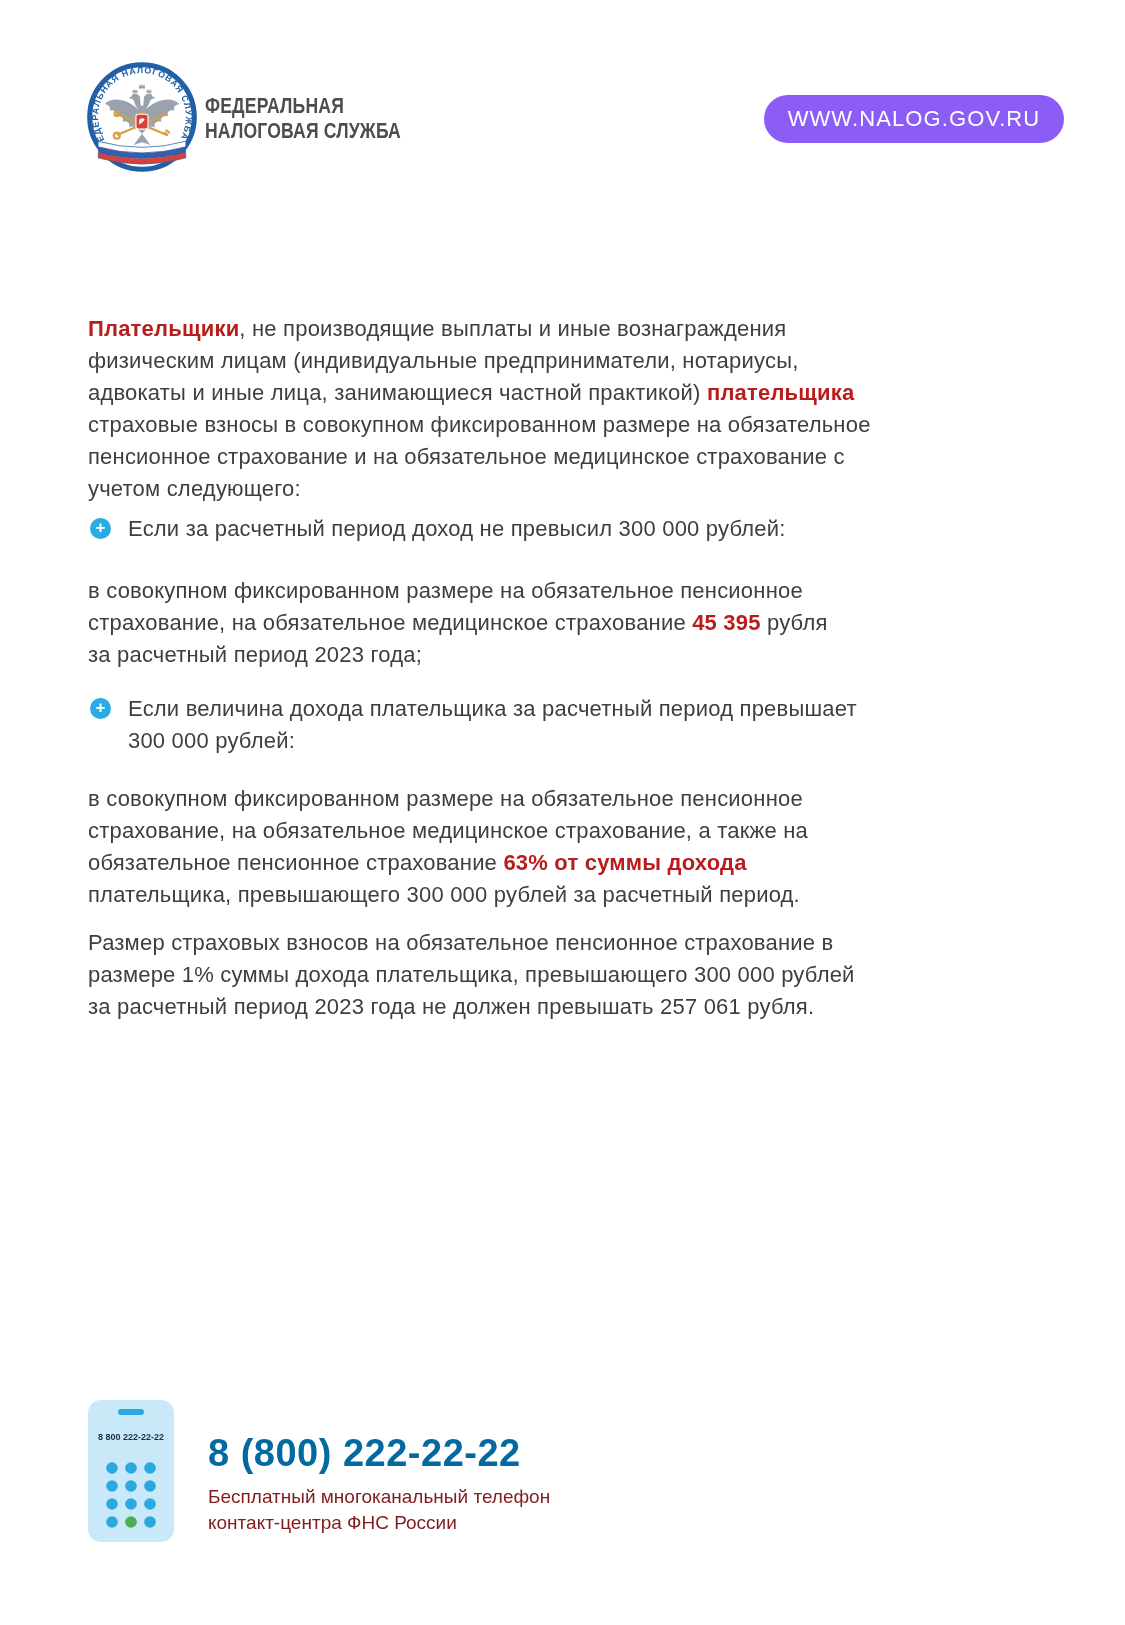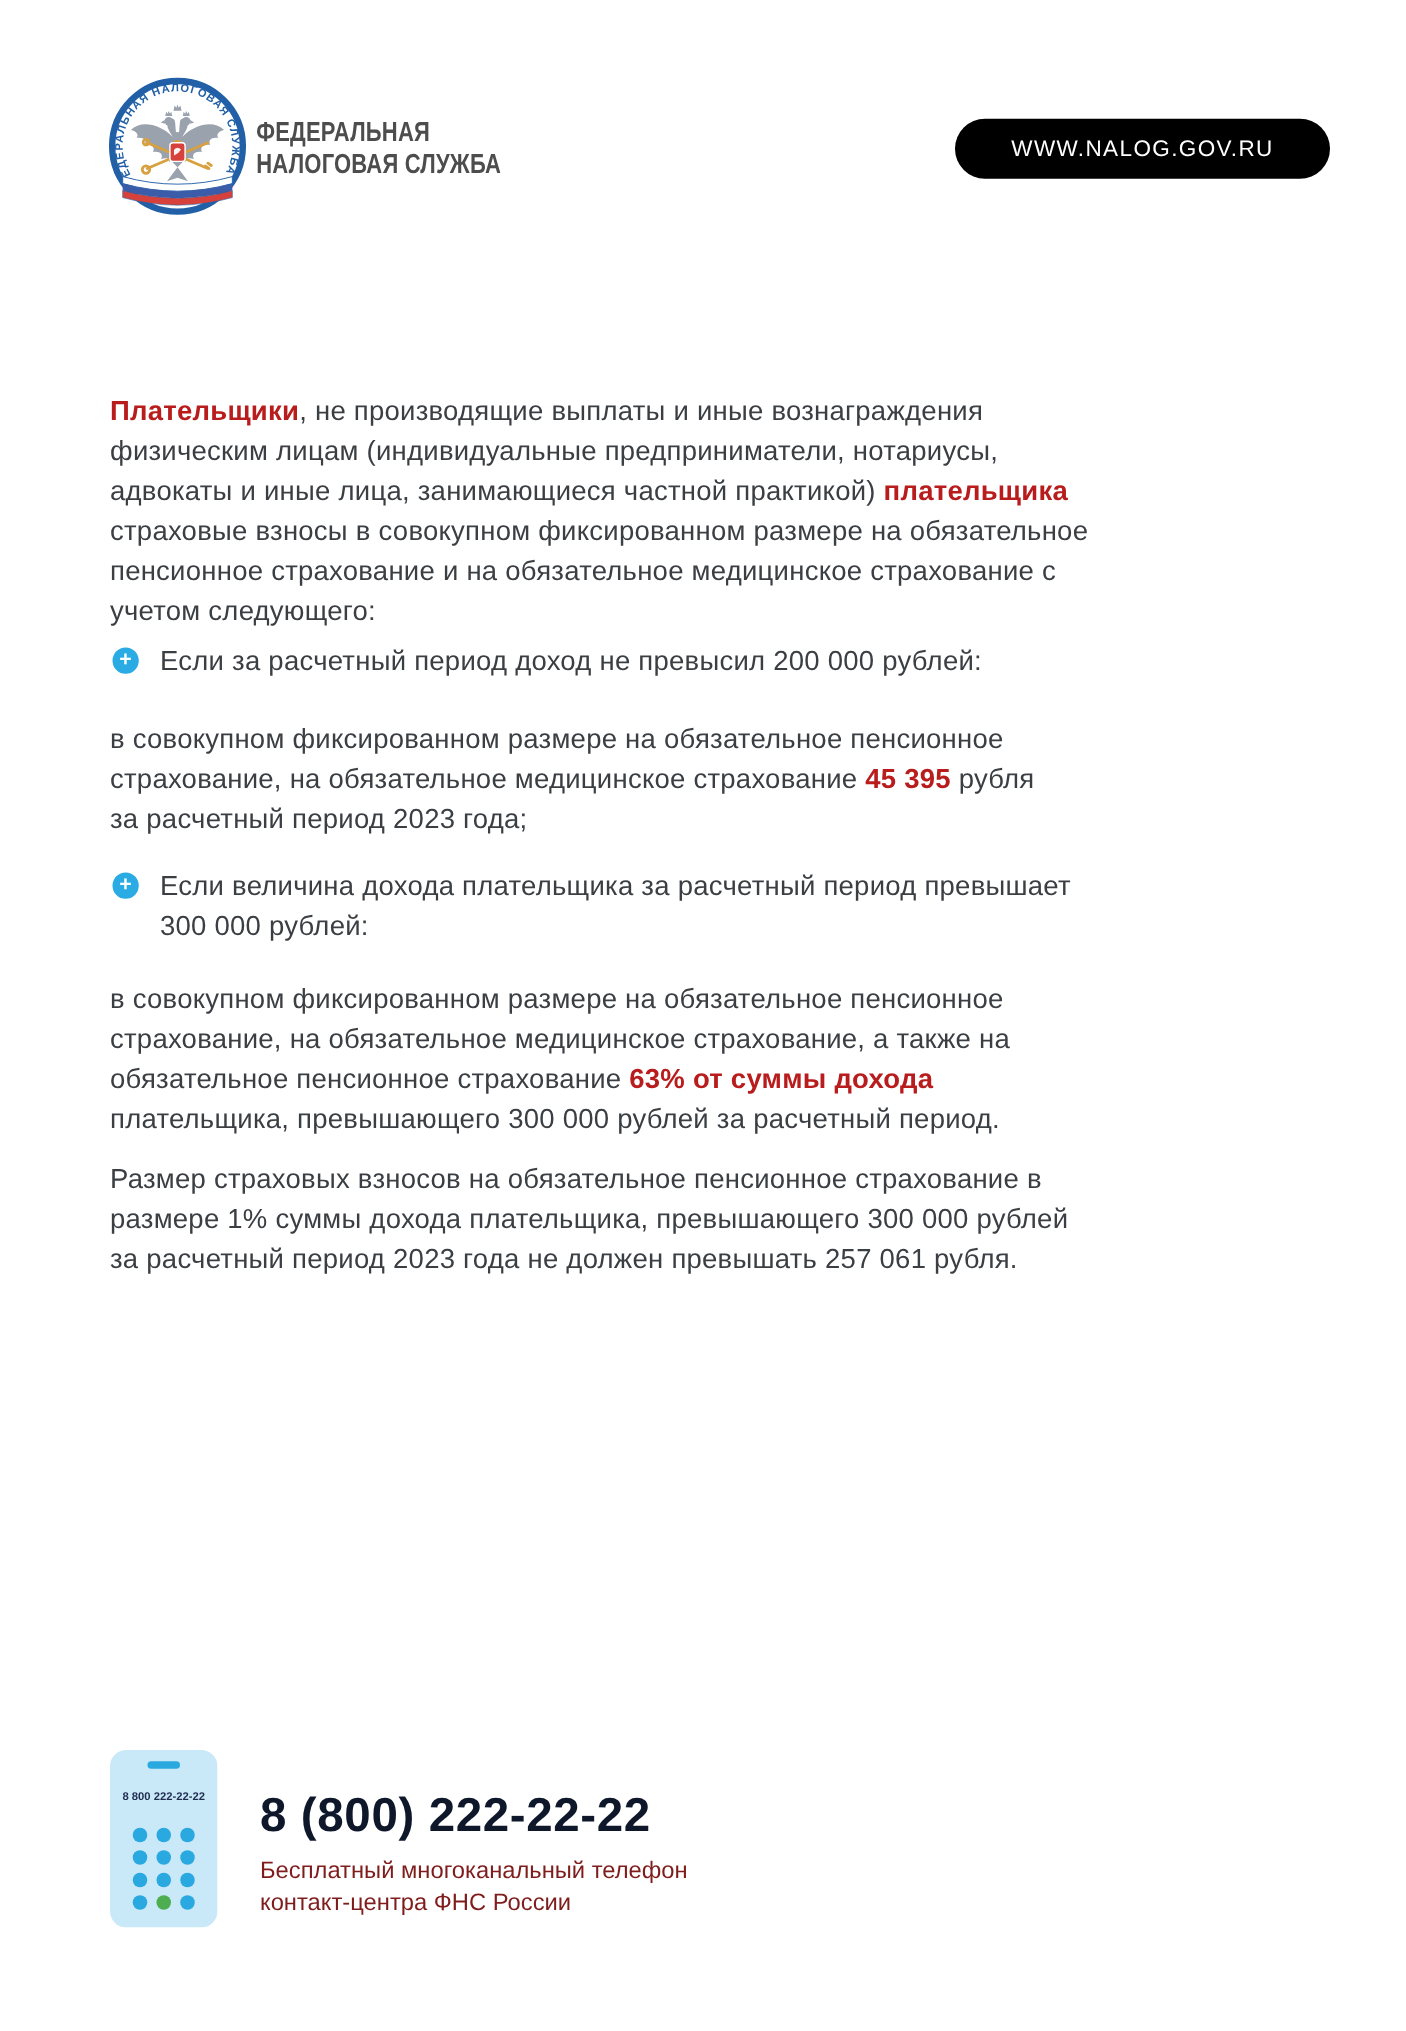--- a/index.html
+++ b/index.html
@@ -21,23 +21,23 @@
   .brand {
     position:absolute; left:205px; top:93px;
     font-size:22px; font-weight:bold; line-height:25px;
     color:#4d4d4d; letter-spacing:0.2px;
     white-space:pre-line;
     transform:scaleX(0.8); transform-origin:left top;
   }
   .site-pill {
     position:absolute; left:764px; top:95px;
     width:300px; height:48px; border-radius:24px;
-    background:#000000; color:#ffffff;
+    background:#8b5cf6; color:#ffffff;
     display:flex; align-items:center; justify-content:center;
-    font-size:18px; letter-spacing:1.1px;
+    font-size:22px; letter-spacing:1.1px;
     text-decoration:none; cursor:pointer;
   }
 
   
   .content {
     position:absolute; left:88px; top:313px; width:980px;
     font-size:22px; line-height:32px; letter-spacing:0.2px;
   }
   .content p { white-space:pre-line; }
   .intro { }
@@ -56,21 +56,21 @@
   .bullet-icon::before { content:"+"; position:relative; top:-1px; }
   .indent { }
   .body-a { margin-top:30px; }
   .body-b { margin-top:26px; }
   .note   { margin-top:16px; }
 
   
   .phone-icon { position:absolute; left:88px; top:1400px; width:86px; height:142px; }
   .phone-number {
     position:absolute; left:208px; top:1432px;
-    font-size:38px; font-weight:bold; color:#0f172a; letter-spacing:0.5px;
+    font-size:38px; font-weight:bold; color:#0369a1; letter-spacing:0.5px;
   }
   .phone-desc {
     position:absolute; left:208px; top:1484px;
     font-size:19px; line-height:26px; color:#7f1d1d;
     white-space:pre-line;
   }
 </style>
 </head>
 <body>
 
@@ -133,21 +133,21 @@
 
     <p class="intro"><b>Плательщики</b><span>, не производящие выплаты и иные вознаграждения
 физическим лицам (индивидуальные предприниматели, нотариусы,
 адвокаты и иные лица, занимающиеся частной практикой) </span><b>плательщика</b><span>
 страховые взносы в совокупном фиксированном размере на обязательное
 пенсионное страхование и на обязательное медицинское страхование с
 учетом следующего:</span></p>
 
     <div class="bullet-row first">
       <span class="bullet-icon"></span>
-      <p>Если за расчетный период доход не превысил 200 000 рублей:</p>
+      <p>Если за расчетный период доход не превысил 300 000 рублей:</p>
     </div>
     <p class="indent body-a"><span>в совокупном фиксированном размере на обязательное пенсионное
 страхование, на обязательное медицинское страхование </span><b>45 395</b><span> рубля
 за расчетный период 2023 года;</span></p>
 
     <div class="bullet-row second">
       <span class="bullet-icon"></span>
       <p>Если величина дохода плательщика за расчетный период превышает
 300 000 рублей:</p>
     </div>

